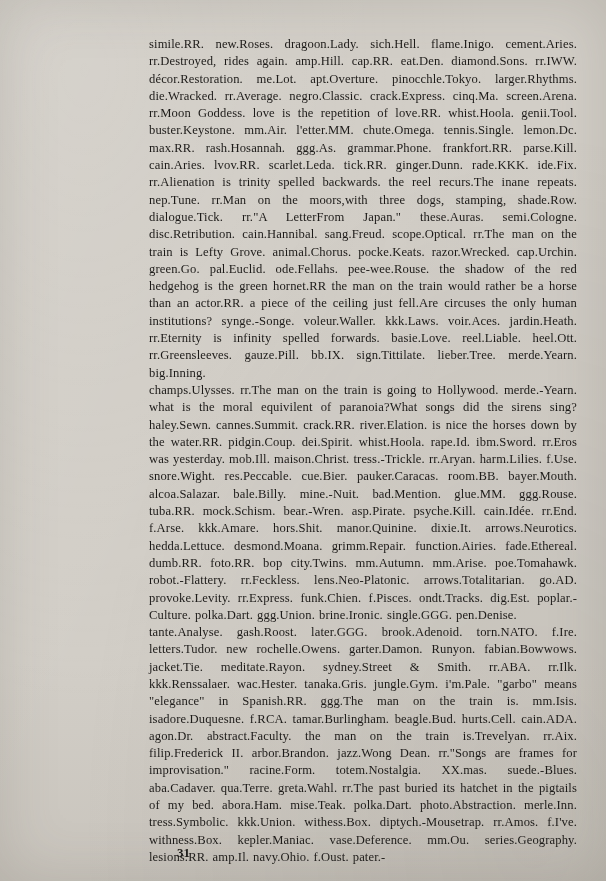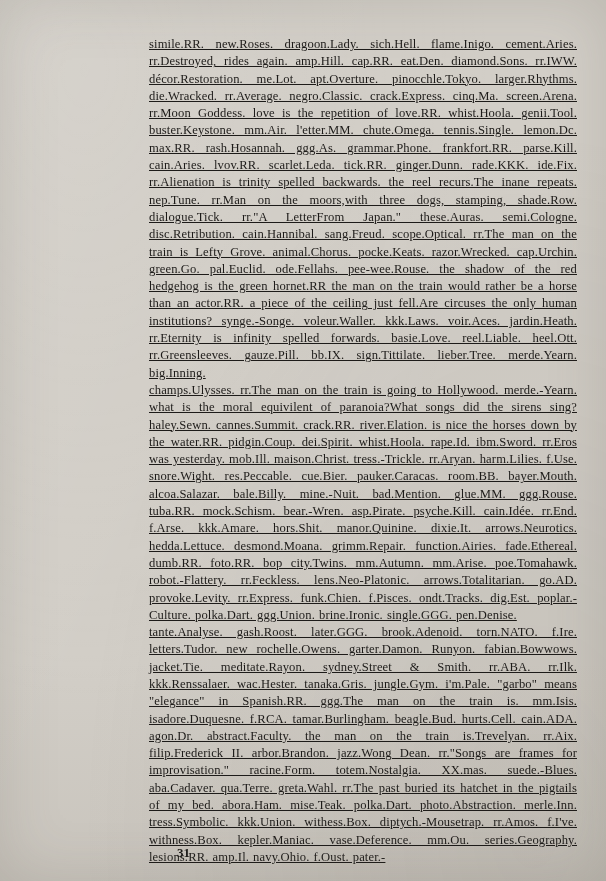--- a/index.html
+++ b/index.html
@@ -41,21 +41,20 @@
   }
   .para {
     margin: 0 0 0 0;
     font-size: 12.6px;
     line-height: 17.3px;
     text-align: justify;
     text-align-last: left;
     color: #1d1b19;
     letter-spacing: 0.01em;
     word-spacing: 0.06em;
-    text-decoration: underline;
     -webkit-font-smoothing: antialiased;
   }
   .para + .para {
     margin-top: 0;
   }
   .gap-large {
     margin-top: 34px;
   }
   .folio {
     position: absolute;

